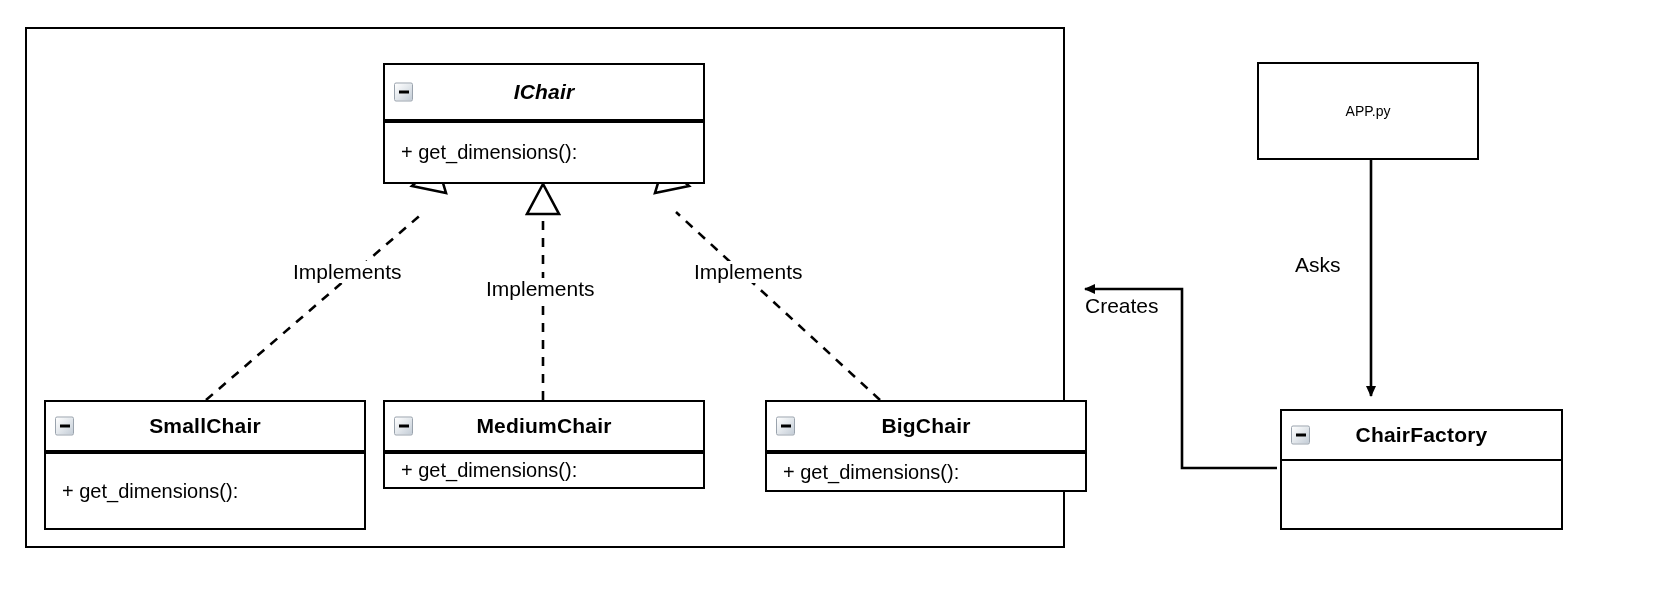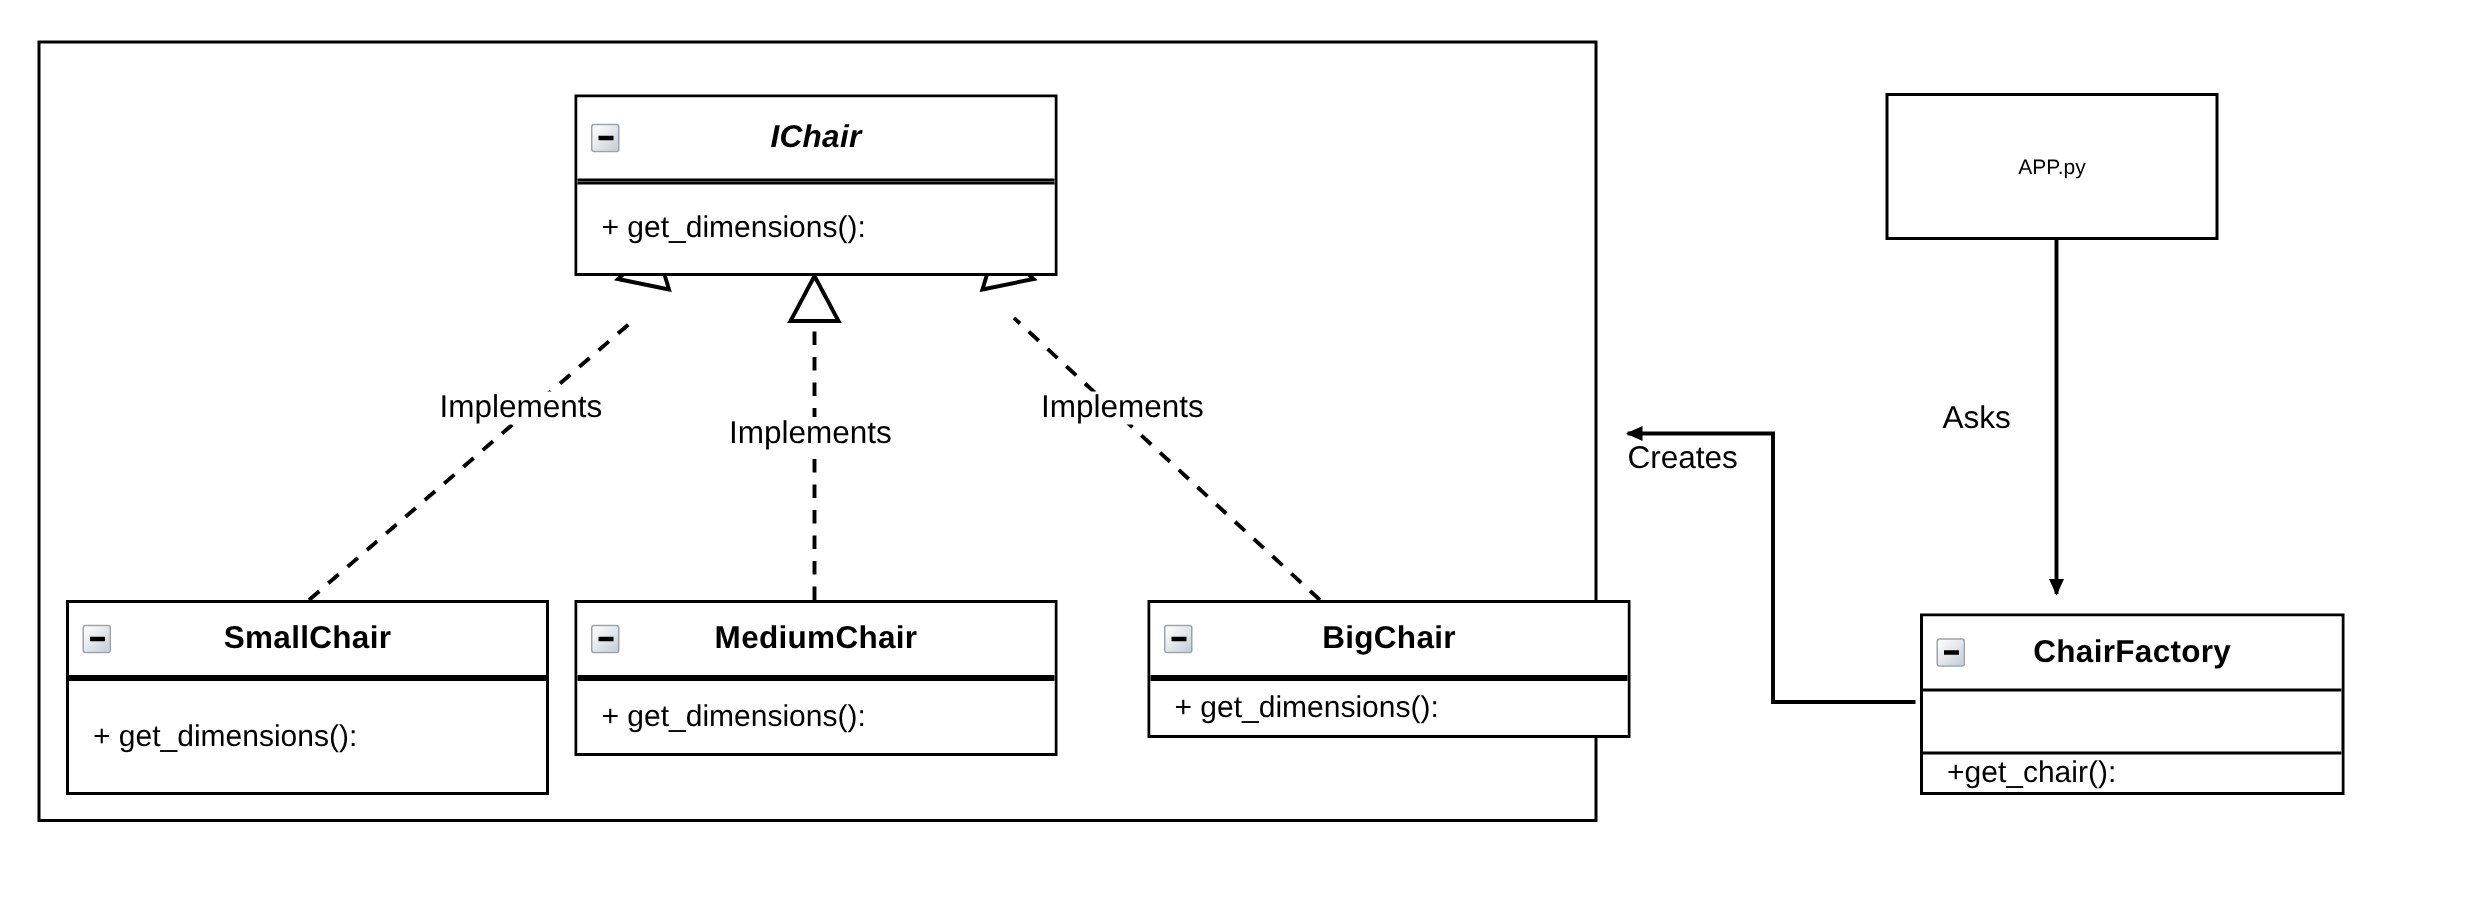--- a/index.html
+++ b/index.html
@@ -188,21 +188,21 @@
       <span class="collapse-icon">
         <span class="bar"></span>
       </span>
       <span class="uml-title">SmallChair</span>
     </div>
     <div class="uml-body">
       <span class="uml-member">+ get_dimensions():</span>
     </div>
   </div>
 
-  <div class="uml-class" style="left:383px; top:400px; width:322px; height:104px;">
+  <div class="uml-class" style="left:383px; top:400px; width:322px; height:89px;">
     <div class="uml-header" style="height:50px;">
       <span class="collapse-icon">
         <span class="bar"></span>
       </span>
       <span class="uml-title">MediumChair</span>
     </div>
     <div class="uml-body">
       <span class="uml-member">+ get_dimensions():</span>
     </div>
   </div>
@@ -218,33 +218,30 @@
       <span class="uml-member">+ get_dimensions():</span>
     </div>
   </div>
 
   <div class="uml-class" style="left:1280px; top:409px; width:283px; height:121px;gap:40px;">
     <div class="uml-header" style="height:50px;">
       <span class="collapse-icon">
         <span class="bar"></span>
       </span>
       <span class="uml-title">ChairFactory</span>
-    </div>
-    <div class="uml-body">
-      <span class="uml-member">+get_chair():</span>
     </div>
   </div>
 
   <div class="plain-box" style="left:1257px; top:62px; width:222px; height:98px;">
     <span class="plain-label">APP.py</span>
   </div>
 
   <div class="edge-label" style="left:291px; top:261px;">Implements</div>
 
   <div class="edge-label" style="left:484px; top:278px;">Implements</div>
 
   <div class="edge-label" style="left:692px; top:261px;">Implements</div>
 
-  <div class="edge-label" style="left:1293px; top:268px;">Asks</div>
+  <div class="edge-label" style="left:1293px; top:254px;">Asks</div>
 
   <div class="edge-label" style="left:1083px; top:295px;">Creates</div>
 
 </div>
 
 </body></html>

